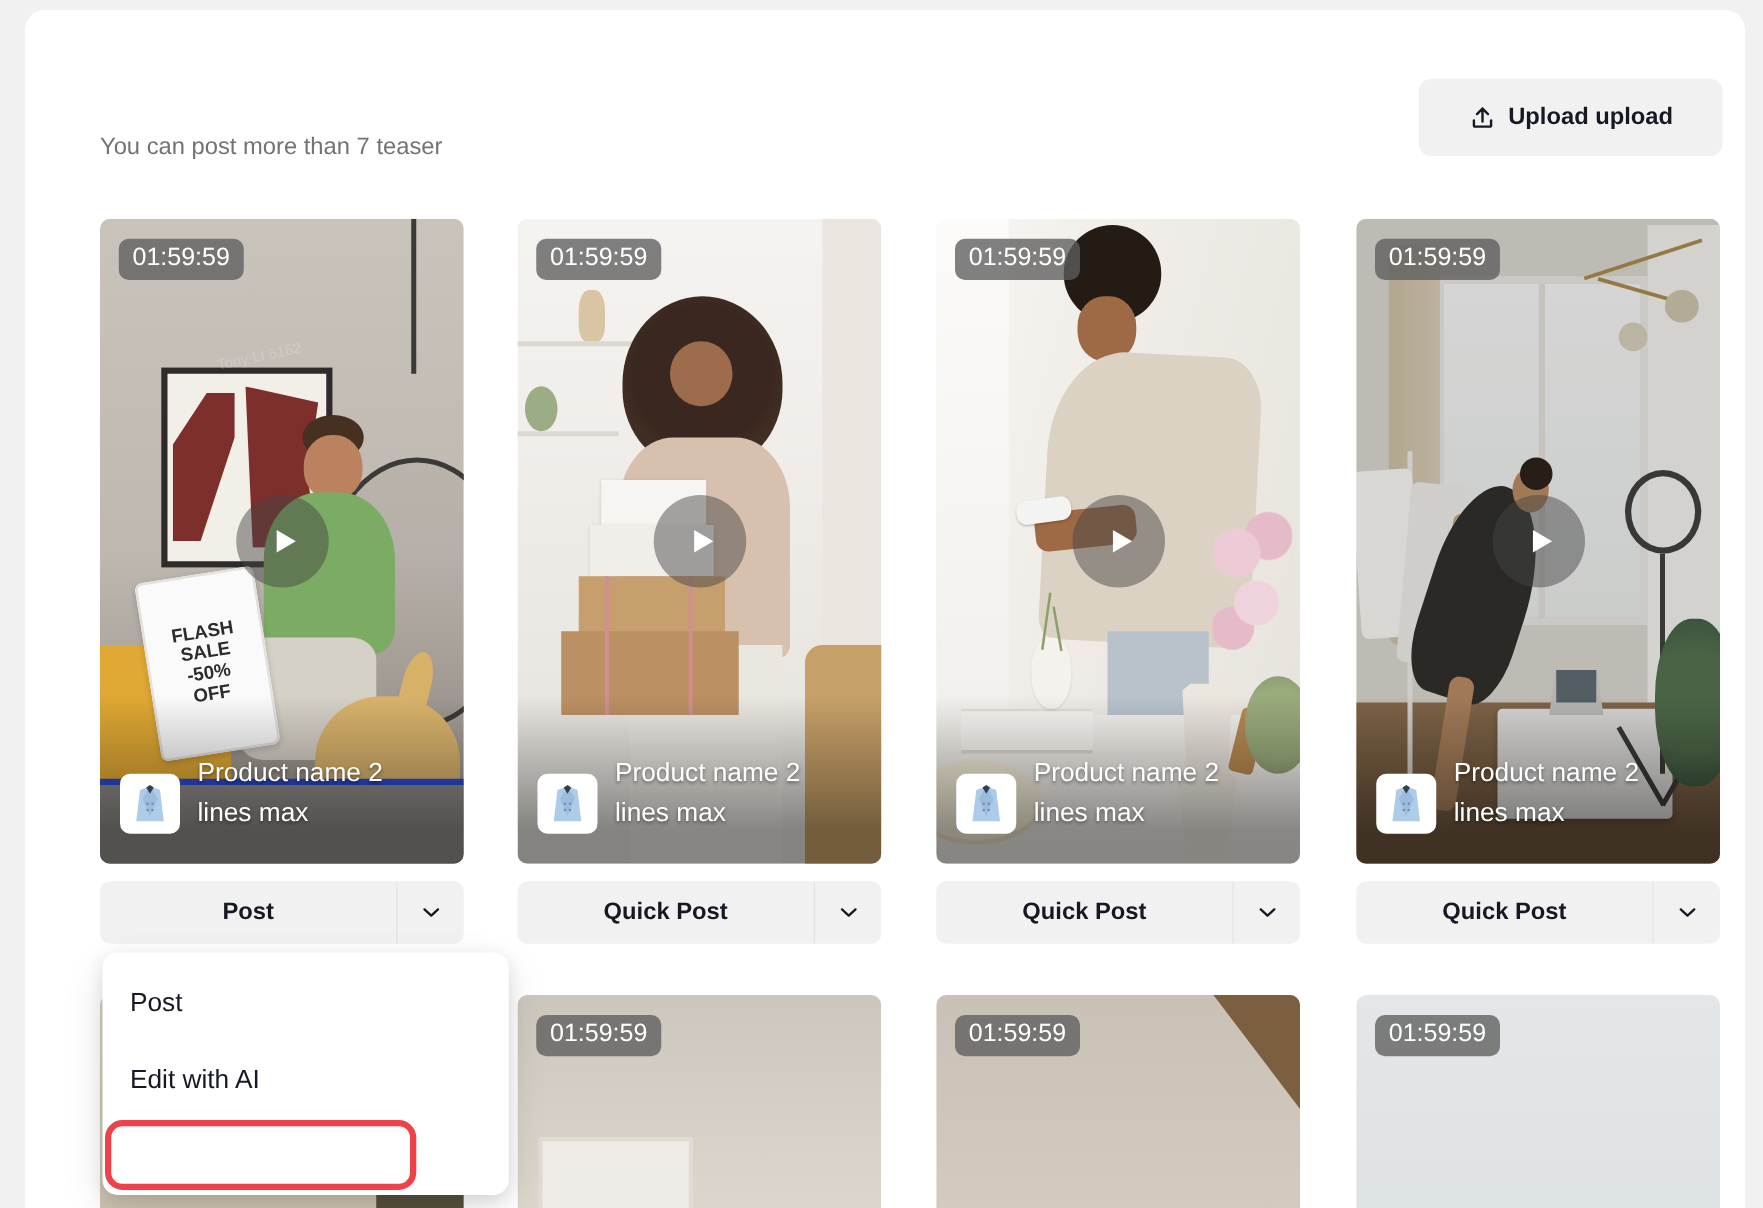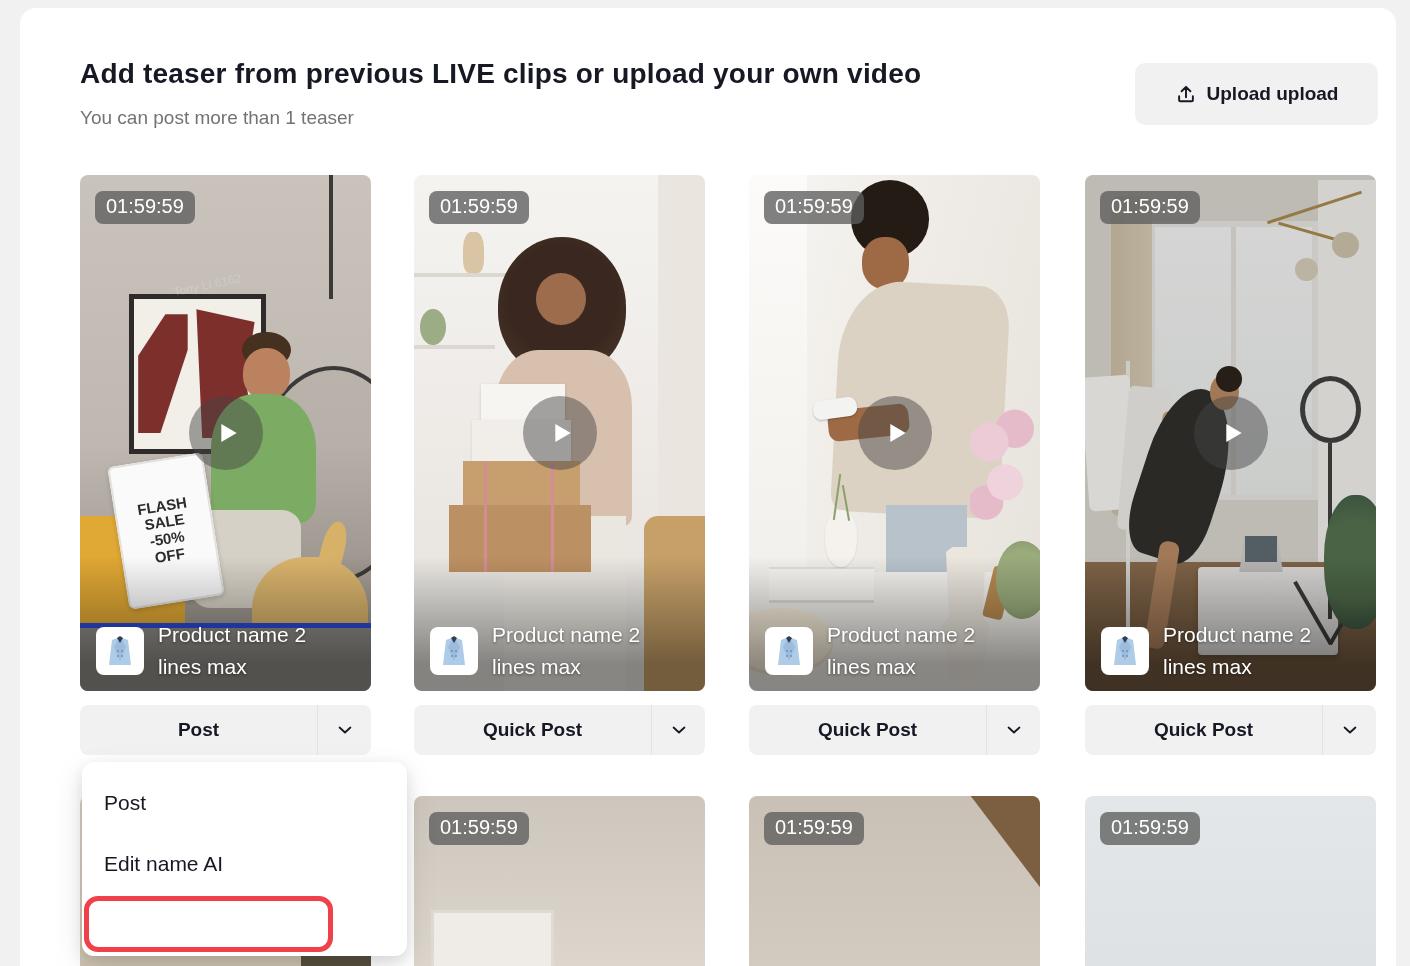--- a/index.html
+++ b/index.html
@@ -16,21 +16,21 @@
   .card.row2 { top:788px; height:380px; }
   .photo { position:absolute; inset:0; }
   .ph { position:absolute; }
   .grad { position:absolute; left:0; right:0; bottom:0; height:135px;
     background:linear-gradient(180deg, rgba(0,0,0,0) 0%, rgba(0,0,0,.42) 80%); }
   .badge { position:absolute; left:15px; top:16px; padding:4px 11px 6px;
     background:rgba(93,93,93,.78); border-radius:8px; color:#fff; font-size:20px; }
   .play { position:absolute; left:50%; top:50%; transform:translate(-50%,-50%);
     width:74px; height:74px; border-radius:50%; background:rgba(68,68,68,.48);
     display:flex; align-items:center; justify-content:center; cursor:pointer; }
-  .prod { position:absolute; left:16px; right:10px; bottom:8px; display:flex; align-items:center; gap:14px; }
+  .prod { position:absolute; left:16px; right:10px; bottom:24px; display:flex; align-items:flex-end; gap:14px; }
   .thumb { width:48px; height:48px; background:#fff; border-radius:8px; flex:0 0 auto;
     display:flex; align-items:center; justify-content:center; overflow:hidden; }
   .pname { color:#fff; font-size:21px; font-weight:500; line-height:32px; width:180px;
     text-shadow:0 1px 3px rgba(0,0,0,.45); }
   .abar { position:absolute; top:697px; width:291px; height:50px; background:#f1f1f2;
     border-radius:8px; display:flex; overflow:hidden; }
   .alabel { flex:1; display:flex; align-items:center; justify-content:center;
     font-size:19px; font-weight:700; cursor:pointer; }
   .acaret { width:54px; display:flex; align-items:center; justify-content:center;
     border-left:1px solid #e3e3e4; cursor:pointer; }
@@ -42,22 +42,21 @@
   .red-ring { position:absolute; left:2px; top:134px; width:249px; height:56px;
     border:5px solid #f0414a; border-radius:14px; pointer-events:none; }
   .sign { white-space:pre-line; text-align:center; font-weight:700; color:#2e2c2a; }
   .wm { position:absolute; color:#fff; opacity:.18; font-size:12px; transform:rotate(-12deg); }
 </style>
 </head>
 <body>
 
 <div class="panel">
 
-  <div class="title">Add teaser from previous LIVE clips or upload your own video</div>
-  <div class="subtitle">You can post more than 1 teaser</div>
+  <div class="subtitle">You can post more than 7 teaser</div>
 
   <div class="upload-btn">
     <svg width="22" height="22" viewBox="0 0 24 24">
       <path d="M12 15.5V4.2m0 0L7.2 9m4.8-4.8L16.8 9" fill="none" stroke="#161823" stroke-width="2.1" stroke-linecap="round" stroke-linejoin="round"></path>
       <path d="M4.5 14.5v4.3c0 .7.5 1.2 1.2 1.2h12.6c.7 0 1.2-.5 1.2-1.2v-4.3" fill="none" stroke="#161823" stroke-width="2.1" stroke-linecap="round"></path>
     </svg>
     <span>Upload upload</span>
   </div>
 
   <div class="card" style="left:60px">
@@ -311,17 +310,17 @@
   <div class="card row2" style="left:1065px">
     <div class="photo">
       <div class="ph" style="inset:0;background:linear-gradient(180deg,#e4e7e9 0%,#dadfe2 70%,#d2d8db 100%);"></div>
 
     </div>
     <span class="badge">01:59:59</span>
   </div>
 
   <div class="menu">
     <div class="mitem">Post</div>
-    <div class="mitem">Edit name AI</div>
+    <div class="mitem">Edit with AI</div>
     <div class="red-ring"></div>
   </div>
 
 </div>
 
 </body></html>

